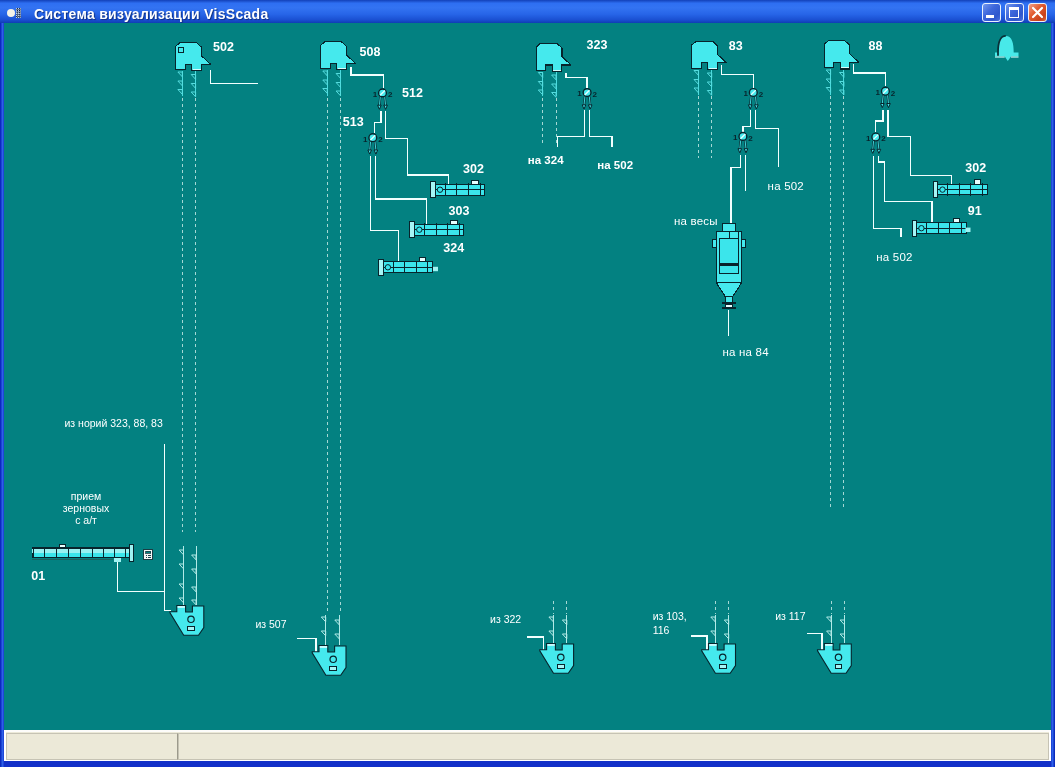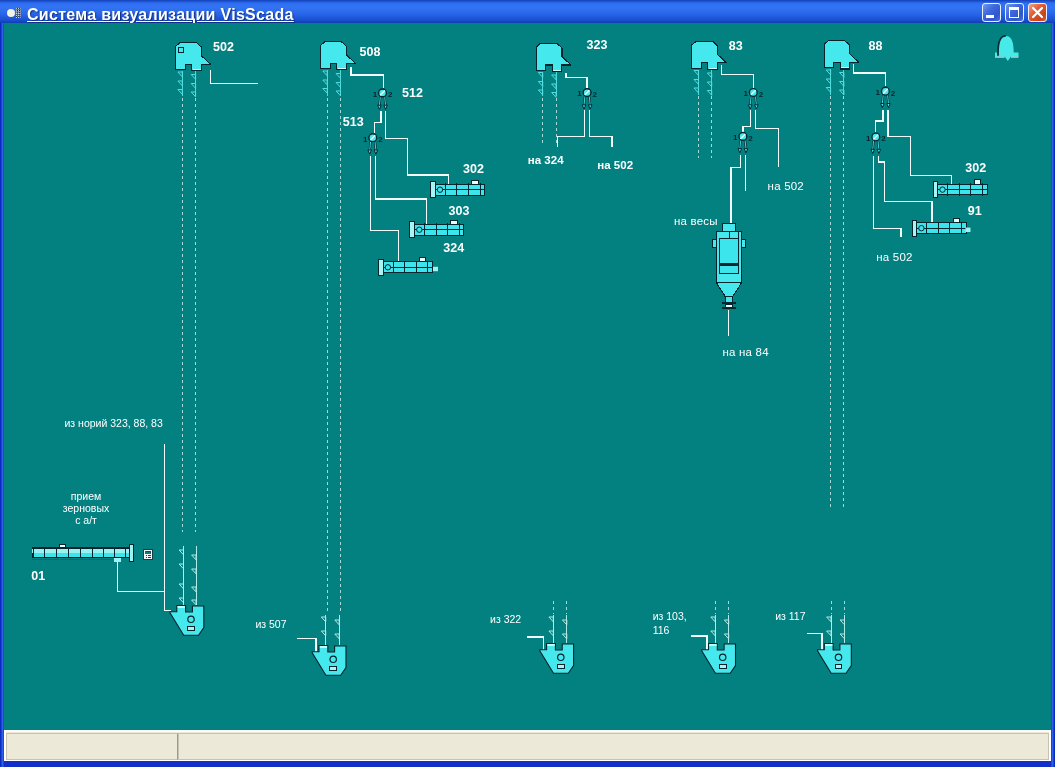--- a/index.html
+++ b/index.html
@@ -7,22 +7,22 @@
   #win{position:absolute;left:0;top:0;width:1055px;height:767px;
     background:linear-gradient(90deg,#0B2BBE 0,#0B2BBE 1px,#2E60E8 2px,#2E60E8 3px,#1230C8 4px,#1230C8 calc(100% - 4px),#2E60E8 calc(100% - 3px),#2E60E8 calc(100% - 2px),#0B2BBE calc(100% - 1px));}
   #titlebar{position:absolute;left:0;top:0;width:1055px;height:23px;
     background:linear-gradient(180deg,#1240B8 0%,#2E6FF2 14%,#3373F2 34%,#2765E8 62%,#1A50D2 86%,#0F3EB4 100%);}
   #titleicon{position:absolute;left:6.5px;top:8.5px;width:8.5px;height:8.5px;border-radius:50%;
     background:#F4F2E8;}
   #titledither{position:absolute;left:16px;top:8px;width:5px;height:10px;
     background:
      repeating-conic-gradient(#0B1B3C 0% 25%, #CFE0F4 0% 50%);
     background-size:2.2px 2.2px;}
-  #titletext{position:absolute;left:27px;top:6px;color:#FFFFFF;font-size:16px;
-    font-weight:bold;letter-spacing:0.3px;text-shadow:1px 1px 1px #10307E;text-decoration:underline;}
+  #titletext{position:absolute;left:34px;top:6px;color:#FFFFFF;font-size:14px;
+    font-weight:bold;letter-spacing:0.3px;text-shadow:1px 1px 1px #10307E;}
   .tbtn{position:absolute;top:3px;width:19px;height:19px;border:1px solid #EAF2FD;
     border-radius:3px;box-sizing:border-box;}
   #btnmin,#btnmax{background:linear-gradient(135deg,#7397EE 0%,#3E68DC 40%,#2E57CC 75%,#4A71DC 100%);}
   #btnclose{background:linear-gradient(135deg,#F2A088 0%,#E25D31 40%,#C8411A 78%,#DA6A3A 100%);}
   #btnmin{left:982px;}
   #btnmax{left:1005px;}
   #btnclose{left:1028px;}
   #btnmin .g{position:absolute;left:3px;bottom:3px;width:8px;height:3px;background:#fff;}
   #btnmax .g{position:absolute;left:3px;top:3px;width:8px;height:7px;border:1px solid #fff;border-top:3px solid #fff;}
   #btnclose svg{position:absolute;left:2px;top:2px;}

